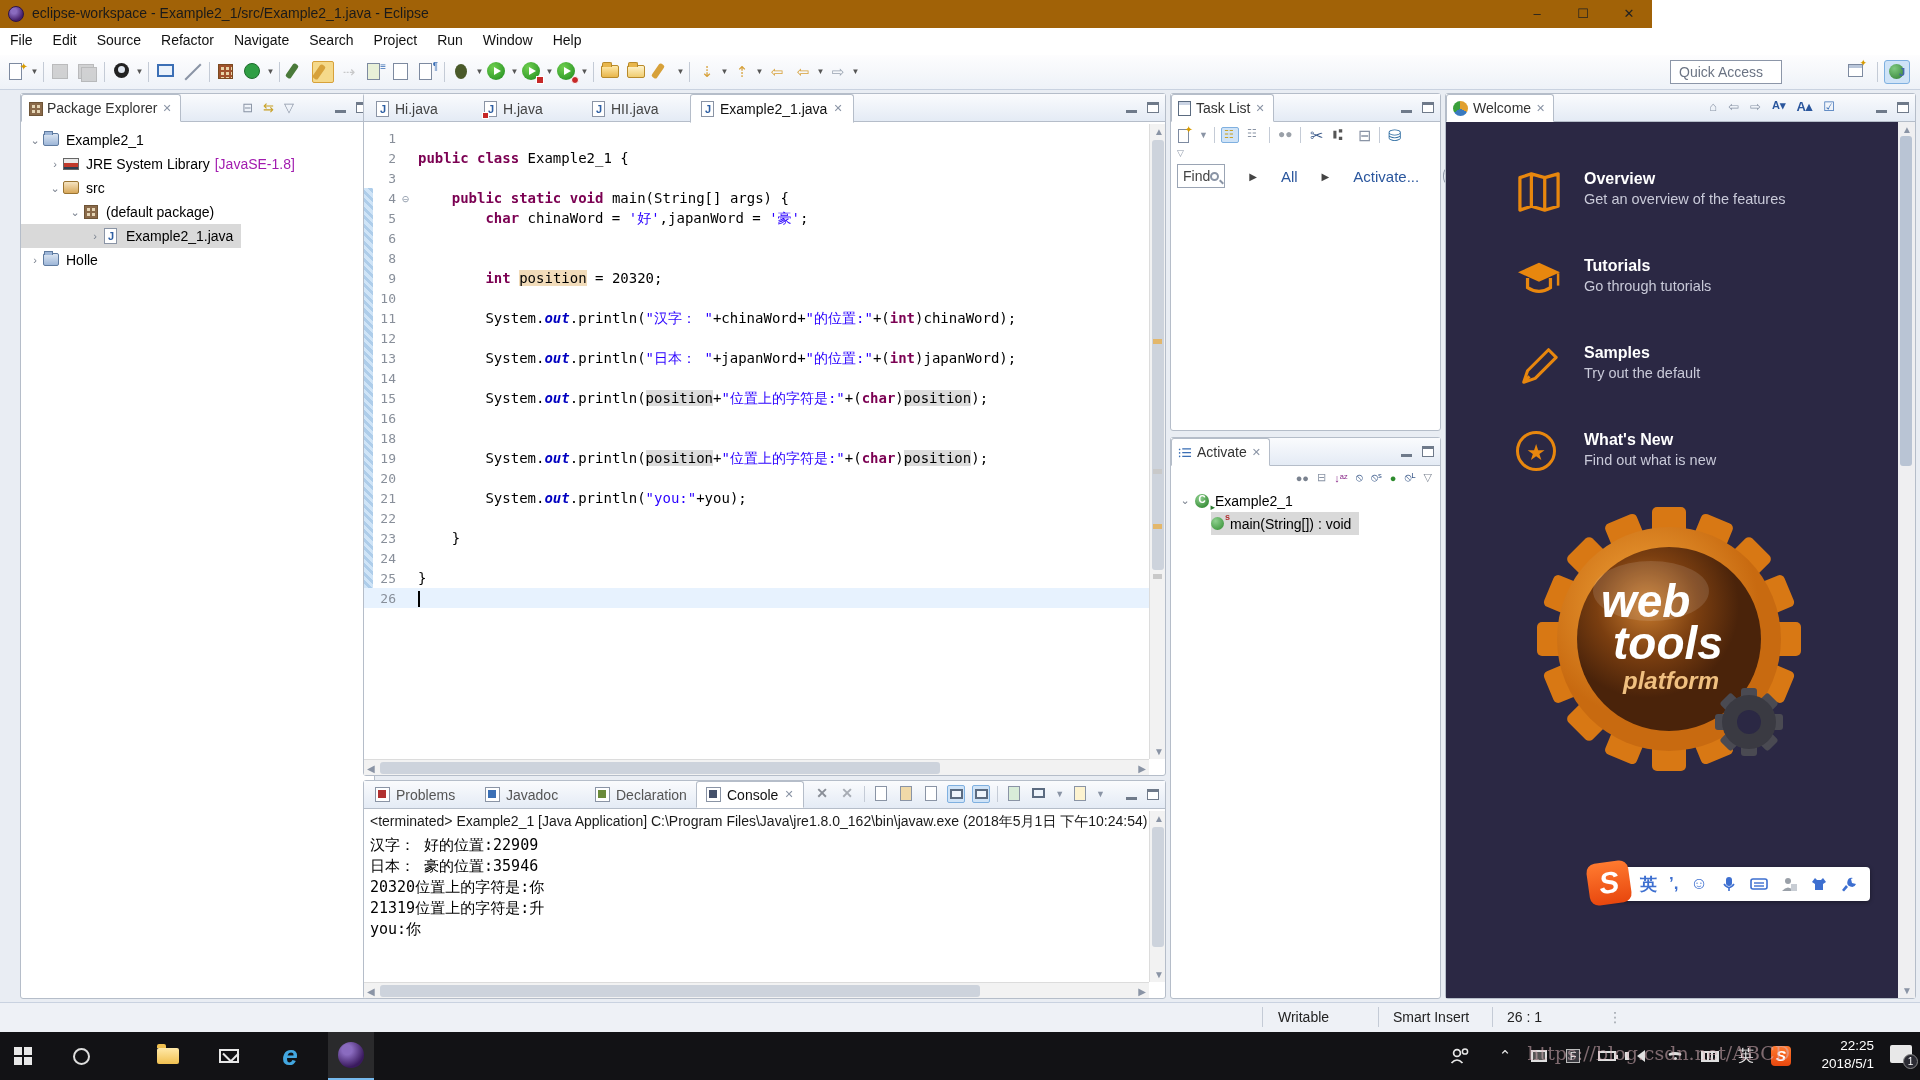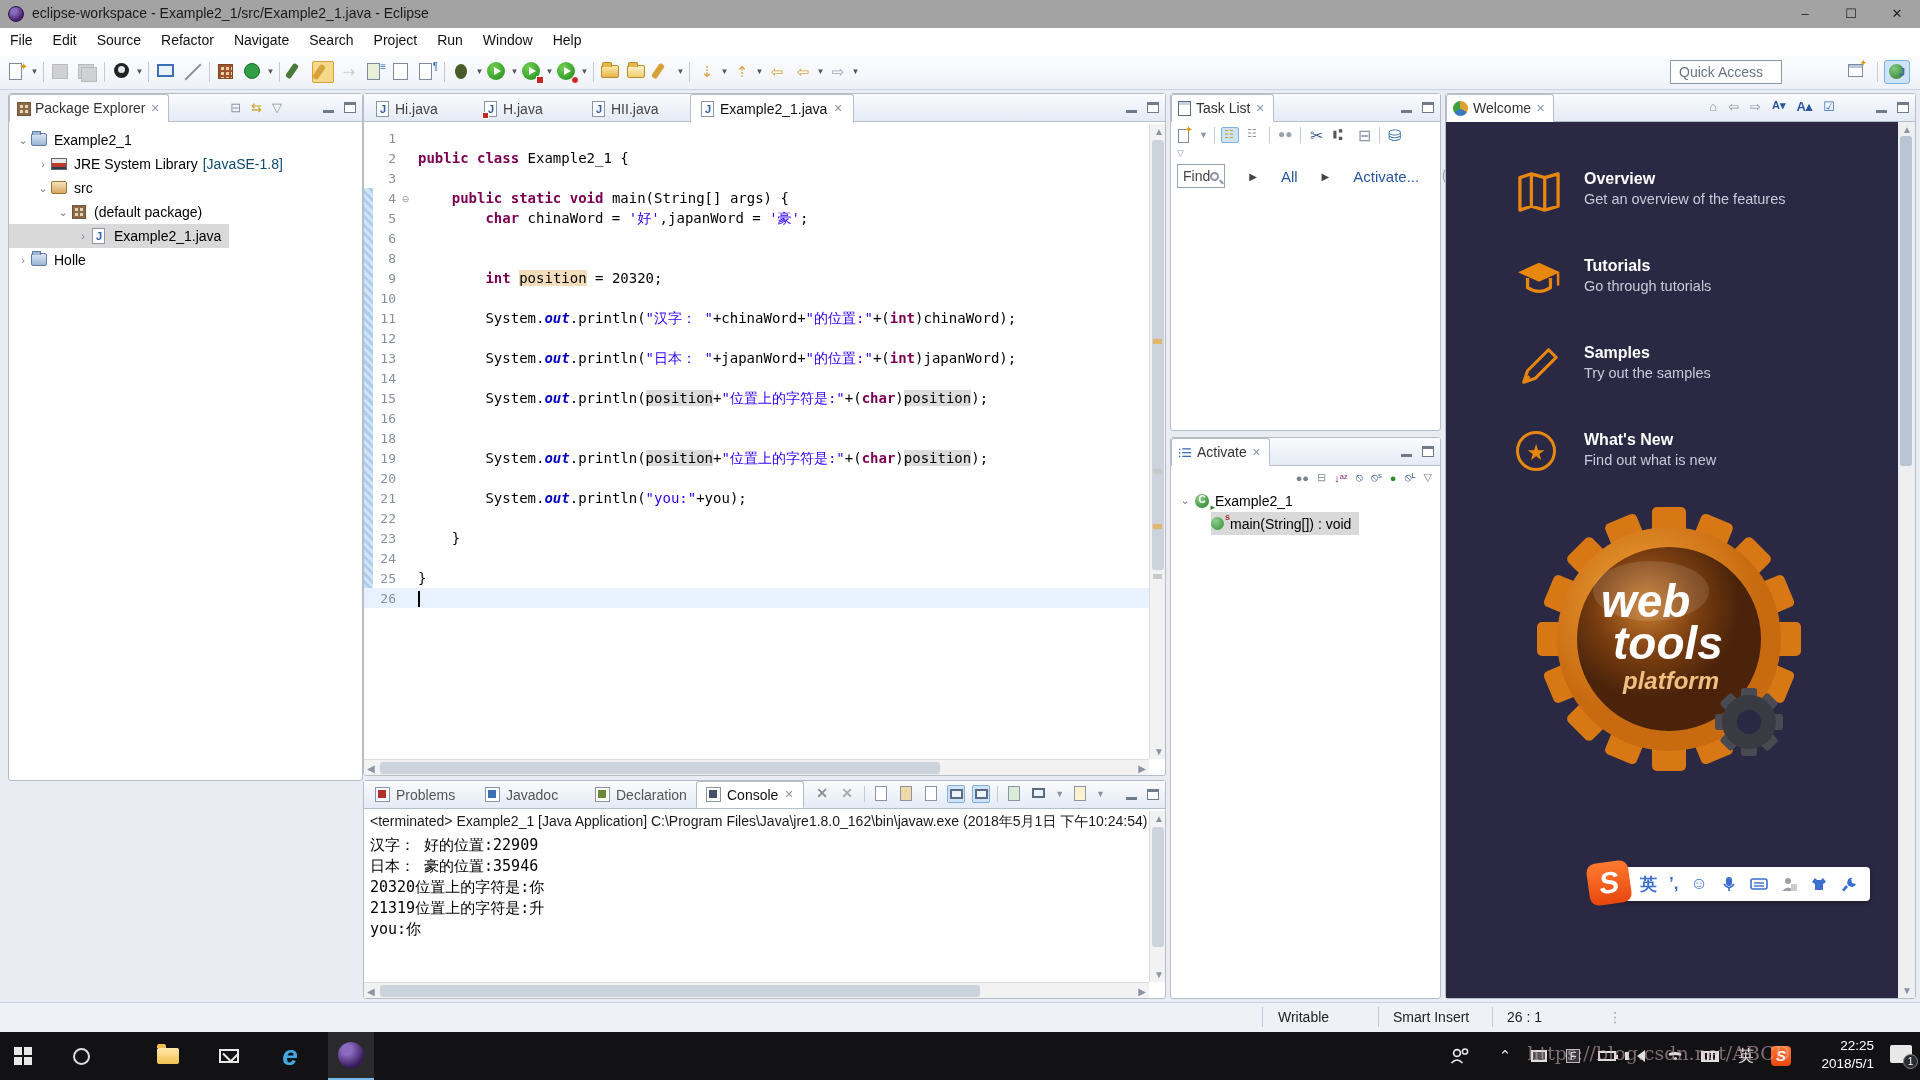--- a/index.html
+++ b/index.html
@@ -1,20 +1,20 @@
 <!DOCTYPE html>
 <html><head>
 <meta charset="utf-8">
 <style>
   * { margin:0; padding:0; box-sizing:border-box; }
   html,body { width:1920px; height:1080px; overflow:hidden; font-family:"Liberation Sans",sans-serif; background:#fff; }
   .abs { position:absolute; }
 
   
-  #titlebar { position:absolute; left:0; top:0; width:1920px; height:28px; background:#a3a3a3; }
+  #titlebar { position:absolute; left:0; top:0; width:1652px; height:28px; background:#a16207; }
   #title-icon { position:absolute; left:8px; top:6px; width:16px; height:16px; border-radius:50%;
     background:radial-gradient(circle at 35% 30%, #8a6bbf 0 20%, #45206b 70%); border:1px solid #2e1448;}
   #title-text { position:absolute; left:32px; top:5px; font-size:14px; color:#1a1a1a; }
   .wbtn { position:absolute; top:0; width:46px; height:28px; text-align:center; line-height:28px; font-size:13px; color:#222; }
 
   #menubar { position:absolute; left:0; top:28px; width:1920px; height:27px; background:#ffffff; }
   .menu-item { display:inline-block; padding:4px 10px; font-size:14px; color:#111; }
 
   #toolbar { position:absolute; left:0; top:55px; width:1920px; height:35px;
     background:linear-gradient(#fdfdfe,#eef2f8); border-bottom:1px solid #c9d2e0; }
@@ -66,21 +66,21 @@
   .minmax { position:absolute; right:6px; top:7px; display:flex; gap:10px; }
   .mm-min { width:11px; height:3px; background:#6f7a8a; margin-top:9px; }
   .mm-max { width:12px; height:11px; border:1px solid #6f7a8a; border-top:3px solid #6f7a8a; background:#fff; margin-top:1px; }
 
   
   .tree { padding-top:6px; font-size:14px; }
   .trow { height:24px; display:flex; align-items:center; white-space:nowrap; }
   .trow.sel { background:#d9d9d9; width:fit-content; padding-right:8px; }
   .tw { width:16px; text-align:center; color:#7a828f; font-size:11px; flex:none; }
   .ti { width:18px; height:16px; position:relative; margin-right:5px; flex:none; }
-  .suffix { color:#0c4a6e; margin-left:5px; }
+  .suffix { color:#a21caf; margin-left:5px; }
   .fold-proj { position:absolute; left:0; top:1px; width:16px; height:13px; background:linear-gradient(#dce6f2,#9db6d8); border:1px solid #5f7ba0; border-radius:2px; }
   .fold-proj:before { content:""; position:absolute; left:0; top:-3px; width:7px; height:3px; background:#9db6d8; border:1px solid #5f7ba0; border-bottom:none; }
   .jre-lib { position:absolute; left:0; top:2px; width:16px; height:12px; background:linear-gradient(#e9e9e9 0 4px,#c0392b 4px 8px,#2c3e50 8px 12px); border:1px solid #666; }
   .src-folder { position:absolute; left:0; top:1px; width:16px; height:13px; background:linear-gradient(#f5e3c0,#d8a85a); border:1px solid #9a7432; border-radius:2px; }
   .pkg-ico { position:absolute; left:1px; top:1px; width:14px; height:14px; background:
       linear-gradient(#8a6a4a 2px,transparent 2px),linear-gradient(90deg,#8a6a4a 2px,transparent 2px),#e5d5b5;
       background-size:5px 5px; border:1px solid #6e5436; }
   .jfile { position:absolute; left:1px; top:0; width:13px; height:16px; background:#fff; border:1px solid #8a94a5; }
   .jfile:after { content:"J"; position:absolute; left:3px; top:1px; font-size:11px; font-weight:bold; color:#2e5fa3; }
 
@@ -320,21 +320,21 @@
       </div>
     <div style="width:1px;height:20px;background:#c4cbd6;margin-left:6px"></div>
     <div class="persp-ico persp-active">
         <div class="pj"></div>
       </div>
   </div>
 </div>
 
 <div id="workbench">
 
-  <div class="panel" style="left:8px;top:3px;width:355px;height:688px">
+  <div class="panel" style="left:20px;top:3px;width:355px;height:906px">
     <div class="ptabs">
       <div class="ptab active" style="left:0">
         <div class="pkg-ico" style="position:relative;width:14px;height:14px;flex:none"></div>
         <span>Package Explorer</span>
           <span class="tclose">✕</span>
       </div>
       <div style="position:absolute;right:80px;top:6px;display:flex;gap:10px;color:#8a6a2a;font-size:13px">
         <span class="chev">⊟</span>
         <span style="color:#c9a227">⇆</span>
         <span class="chev">▽</span>
@@ -688,21 +688,21 @@
           </div>
       </div>
 
       <div class="w-item" style="top:222px">
         <svg class="w-ico" viewBox="0 0 48 44">
           <path d="M8 40 L12 28 L34 6 L42 14 L20 36 Z" fill="none" stroke="#e8870e" stroke-width="3.2" stroke-linejoin="round"></path>
           <line x1="8" y1="40" x2="14" y2="34" stroke="#e8870e" stroke-width="3.2"></line>
         </svg>
         <div>
             <div class="w-title">Samples</div>
-            <div class="w-desc">Try out the samples</div>
+            <div class="w-desc">Try out the default</div>
           </div>
       </div>
 
       <div class="w-item" style="top:309px">
         <div class="w-ico">
             <div class="w-star">★</div>
           </div>
         <div>
             <div class="w-title">What's New</div>
             <div class="w-desc">Find out what is new</div>

